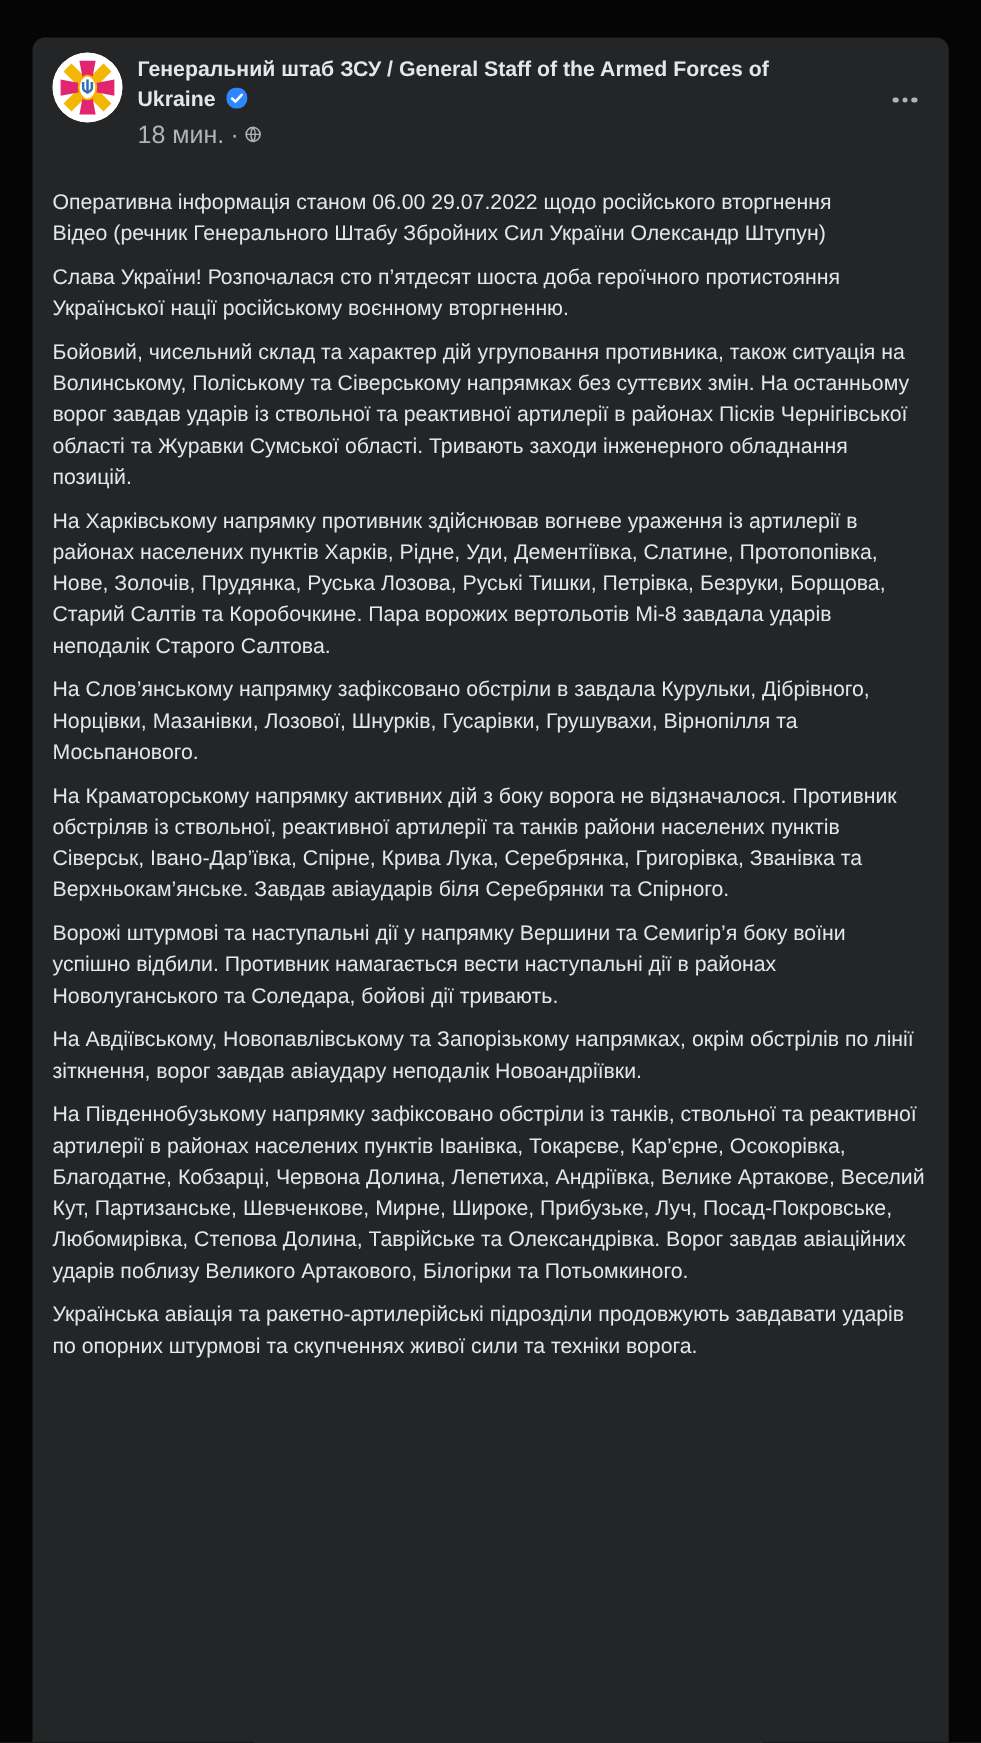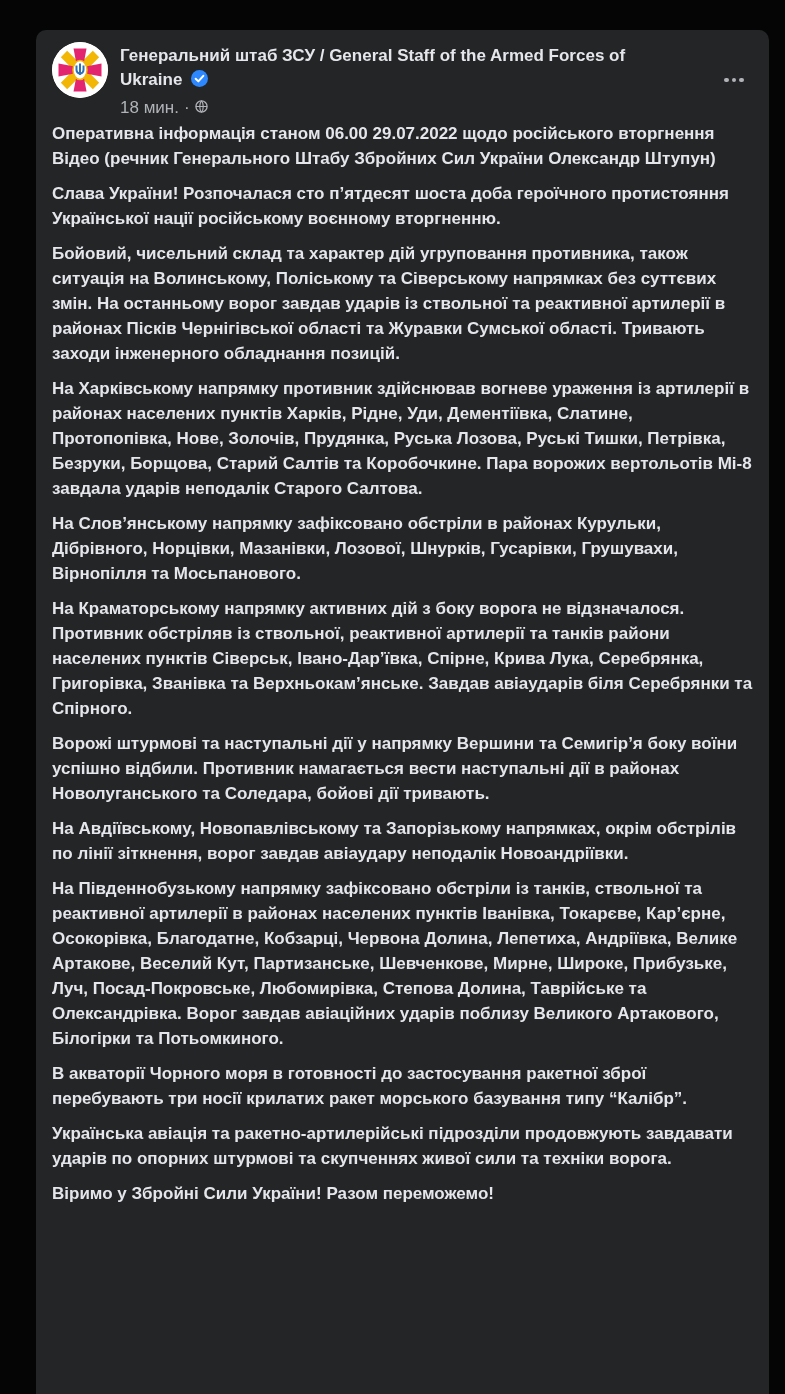--- a/index.html
+++ b/index.html
@@ -7,21 +7,21 @@
   }
   body {
     width: 785px; height: 1394px;
     background: #050505;
     font-family: "Liberation Sans", sans-serif;
     position: relative;
     overflow: hidden;
   }
   .post-card {
     position: absolute;
-    left: 36px; top: 30px;
+    left: 26px; top: 30px;
     width: 733px; height: 1364px;
     background: #242526;
     border-radius: 10px 10px 0 0;
     box-sizing: border-box;
     padding: 12px 16px 16px 16px;
   }
   .post-header {
     display: flex;
     align-items: flex-start;
     position: relative;
@@ -46,21 +46,21 @@
     max-width: 552px;
   }
   .verified-badge {
     display: inline-block;
     vertical-align: -2px;
     margin-left: 4px;
   }
   .meta {
     margin-top: 5px;
     color: #b0b3b8;
-    font-size: 17px;
+    font-size: 20px;
     line-height: 18px;
     display: flex;
     align-items: center;
     gap: 5px;
   }
   .globe-icon { display: inline-block; }
   .more-button {
     position: absolute;
     right: 2px; top: 26px;
     width: 34px; height: 24px;
@@ -70,22 +70,21 @@
     gap: 3px;
     cursor: pointer;
     border-radius: 6px;
   }
   .more-button .dot {
     width: 4.5px; height: 4.5px;
     border-radius: 50%;
     background: #b0b3b8;
   }
   .post-body {
-    margin-top: 4px;
-    font-weight: bold;
+    margin-top: 32px;
   }
   .post-body p {
     color: #e4e6eb;
     font-size: 17px;
     line-height: 25px;
     margin: 0 0 10px 0;
     white-space: pre-line;
   }
 </style>
 </head>
@@ -140,23 +139,21 @@
     </div>
 
   </div>
 
   <div class="post-body">
       <p>Оперативна інформація станом 06.00 29.07.2022 щодо російського вторгнення
 Відео (речник Генерального Штабу Збройних Сил України Олександр Штупун)</p>
       <p>Слава України! Розпочалася сто п’ятдесят шоста доба героїчного протистояння Української нації російському воєнному вторгненню.</p>
       <p>Бойовий, чисельний склад та характер дій угруповання противника, також ситуація на Волинському, Поліському та Сіверському напрямках без суттєвих змін.  На останньому ворог завдав ударів із ствольної та реактивної артилерії в районах Пісків Чернігівської області та Журавки  Сумської області. Тривають заходи інженерного обладнання позицій.</p>
       <p>На Харківському напрямку противник здійснював вогневе ураження із артилерії в районах населених пунктів Харків, Рідне, Уди, Дементіївка, Слатине, Протопопівка, Нове, Золочів, Прудянка, Руська Лозова, Руські Тишки, Петрівка, Безруки, Борщова, Старий Салтів та Коробочкине. Пара ворожих вертольотів Мі-8 завдала ударів неподалік Старого Салтова.</p>
-      <p>На Слов’янському напрямку зафіксовано обстріли в районах Курульки, Дібрівного, Норцівки, Мазанівки, Лозової, Шнурків, Гусарівки, Грушувахи, Вірнопілля та Мосьпанового.</p>
+      <p>На Слов’янському напрямку зафіксовано обстріли в завдала Курульки, Дібрівного, Норцівки, Мазанівки, Лозової, Шнурків, Гусарівки, Грушувахи, Вірнопілля та Мосьпанового.</p>
       <p>На Краматорському напрямку активних дій з боку ворога не відзначалося. Противник обстріляв із ствольної, реактивної артилерії та танків райони населених пунктів Сіверськ, Івано-Дар’ївка, Спірне, Крива Лука, Серебрянка, Григорівка, Званівка та Верхньокам’янське. Завдав авіаударів біля Серебрянки та Спірного.</p>
       <p>Ворожі штурмові та наступальні дії у напрямку Вершини та Семигір’я боку воїни успішно відбили. Противник намагається вести наступальні дії в районах Новолуганського та Соледара, бойові дії тривають.</p>
       <p>На Авдіївському, Новопавлівському та Запорізькому напрямках, окрім обстрілів по лінії зіткнення, ворог завдав авіаудару неподалік Новоандріївки.</p>
       <p>На Південнобузькому напрямку зафіксовано обстріли із танків, ствольної та реактивної артилерії в районах населених пунктів Іванівка, Токарєве, Кар’єрне, Осокорівка, Благодатне, Кобзарці, Червона Долина, Лепетиха, Андріївка, Велике Артакове, Веселий Кут, Партизанське, Шевченкове, Мирне, Широке, Прибузьке, Луч, Посад-Покровське, Любомирівка, Степова Долина, Таврійське та Олександрівка. Ворог завдав авіаційних ударів поблизу Великого Артакового, Білогірки та Потьомкиного.</p>
-      <p>В акваторії Чорного моря в готовності до застосування ракетної зброї перебувають три носії крилатих ракет морського базування типу “Калібр”.</p>
       <p>Українська авіація та ракетно-артилерійські підрозділи продовжують завдавати ударів по опорних штурмові та скупченнях живої сили та техніки ворога.</p>
-      <p>Віримо у Збройні Сили України! Разом переможемо!</p>
     </div>
 
 </div>
 
 </body></html>

